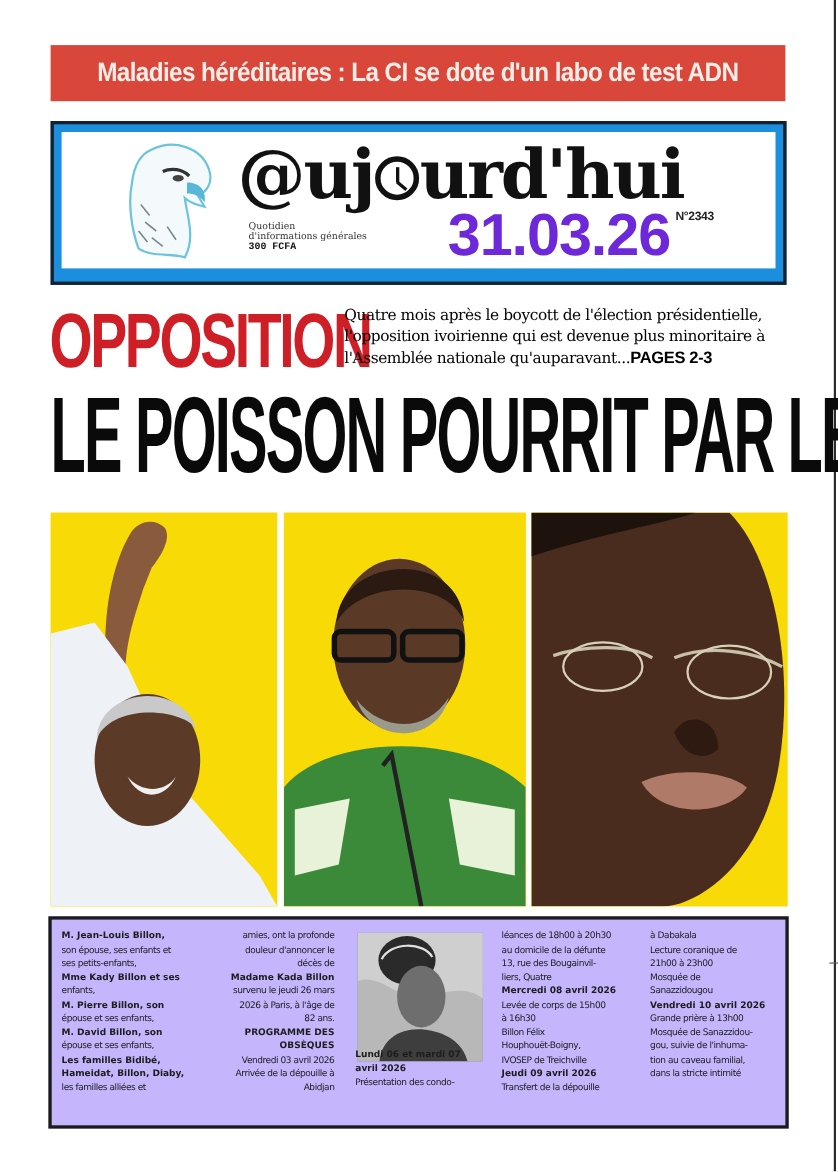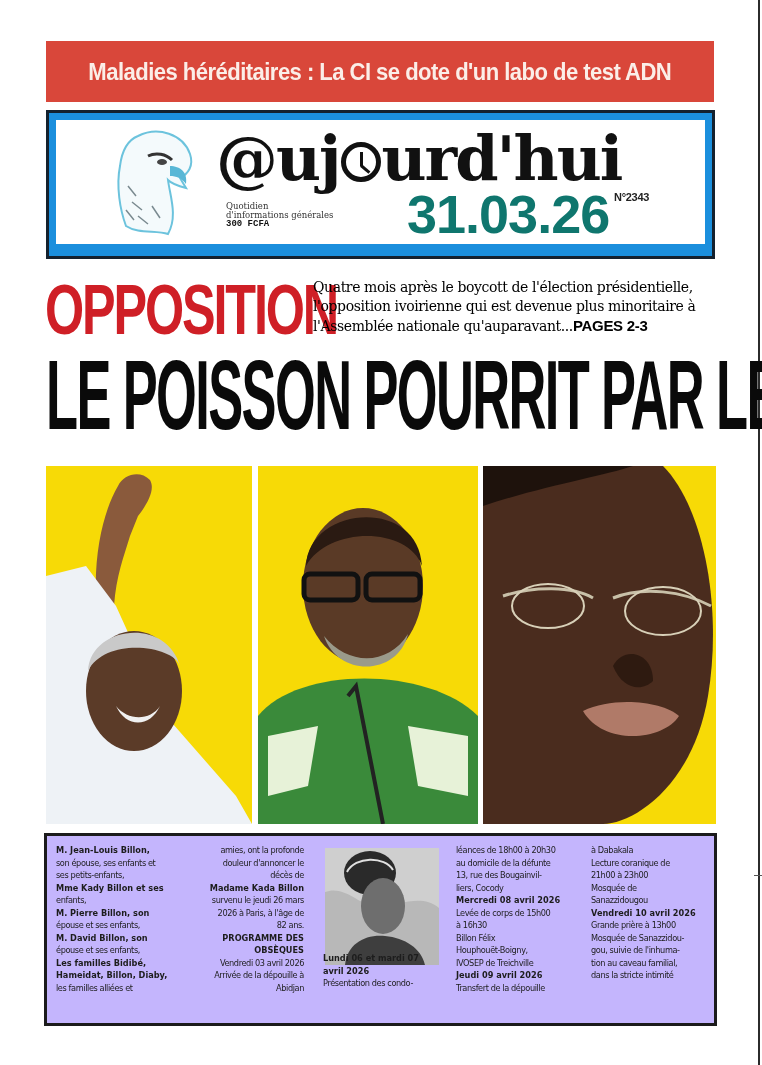--- a/index.html
+++ b/index.html
@@ -4,21 +4,21 @@
   <style>
     * { box-sizing: border-box; margin: 0; padding: 0; }
     html, body { width: 762px; height: 1065px; background: #ffffff; overflow: hidden; }
     body { position: relative; font-family: "Liberation Sans", sans-serif; }
 
     .right-edge { position: absolute; top: 0; right: 2px; width: 2px; height: 1065px; background: #2b2b2b; }
     .right-tick { position: absolute; top: 875px; right: 0; width: 8px; height: 1px; background: #555; }
 
     
     .top-banner {
-      position: absolute; left: 46px; top: 41px; width: 668px; height: 61px;
+      position: absolute; left: 46px; top: 41px; width: 668px; height: 51px;
       background: #d9473a; display: flex; align-items: center; justify-content: center;
     }
     .top-banner span {
       color: #fbeee8; font-family: "Liberation Sans", sans-serif; font-weight: bold;
       font-size: 24px; letter-spacing: -0.6px; transform: scaleX(0.92);
       white-space: nowrap;
     }
 
     
     .masthead {
@@ -45,21 +45,21 @@
       position: absolute; left: 558px; top: 48px; font-size: 11px; font-weight: bold;
       color: #222; letter-spacing: -0.3px; margin-top: 23px;
     }
     .tagline {
       position: absolute; left: 170px; top: 82px; font-family: "DejaVu Serif", serif;
       font-size: 8.5px; line-height: 9px; color: #333;
     }
     .tagline .price { font-family: Liberation Mono, monospace; font-weight: bold; font-size: 9px; color: #111; }
     .date-big {
       position: absolute; left: 351px; top: 66px; font-family: "Liberation Sans", sans-serif;
-      font-weight: bold; font-size: 54px; color: #0f766e; letter-spacing: -1px; line-height: 56px;
+      font-weight: bold; font-size: 54px; color: #6d28d9; letter-spacing: -1px; line-height: 56px;
     }
 
     
     .kicker {
       position: absolute; left: 45px; top: 270px; font-family: "Liberation Sans", sans-serif;
       font-weight: bold; font-size: 70px; color: #cf1f26; letter-spacing: -3px;
       transform: scaleX(0.72); transform-origin: left top; line-height: 80px; white-space: nowrap;
     }
     .summary {
       position: absolute; left: 313px; top: 278px; width: 405px;
@@ -232,21 +232,21 @@
     <div class="caption">
       <span class="line b">Lundi 06 et mardi 07</span>
       <span class="line b">avril 2026</span>
       <span class="line">Présentation des condo-</span>
     </div>
   </div>
   <div class="obit-col col-4">
     <span class="line">léances de 18h00 à 20h30</span>
     <span class="line">au domicile de la défunte</span>
     <span class="line">13, rue des Bougainvil-</span>
-    <span class="line">liers, Cocody</span>
+    <span class="line">liers, Quatre</span>
     <span class="line b">Mercredi 08 avril 2026</span>
     <span class="line">Levée de corps de 15h00</span>
     <span class="line">à 16h30</span>
     <span class="line">Billon Félix</span>
     <span class="line">Houphouët-Boigny,</span>
     <span class="line">IVOSEP de Treichville</span>
     <span class="line b">Jeudi 09 avril 2026</span>
     <span class="line">Transfert de la dépouille</span>
   </div>
   <div class="obit-col col-5">

